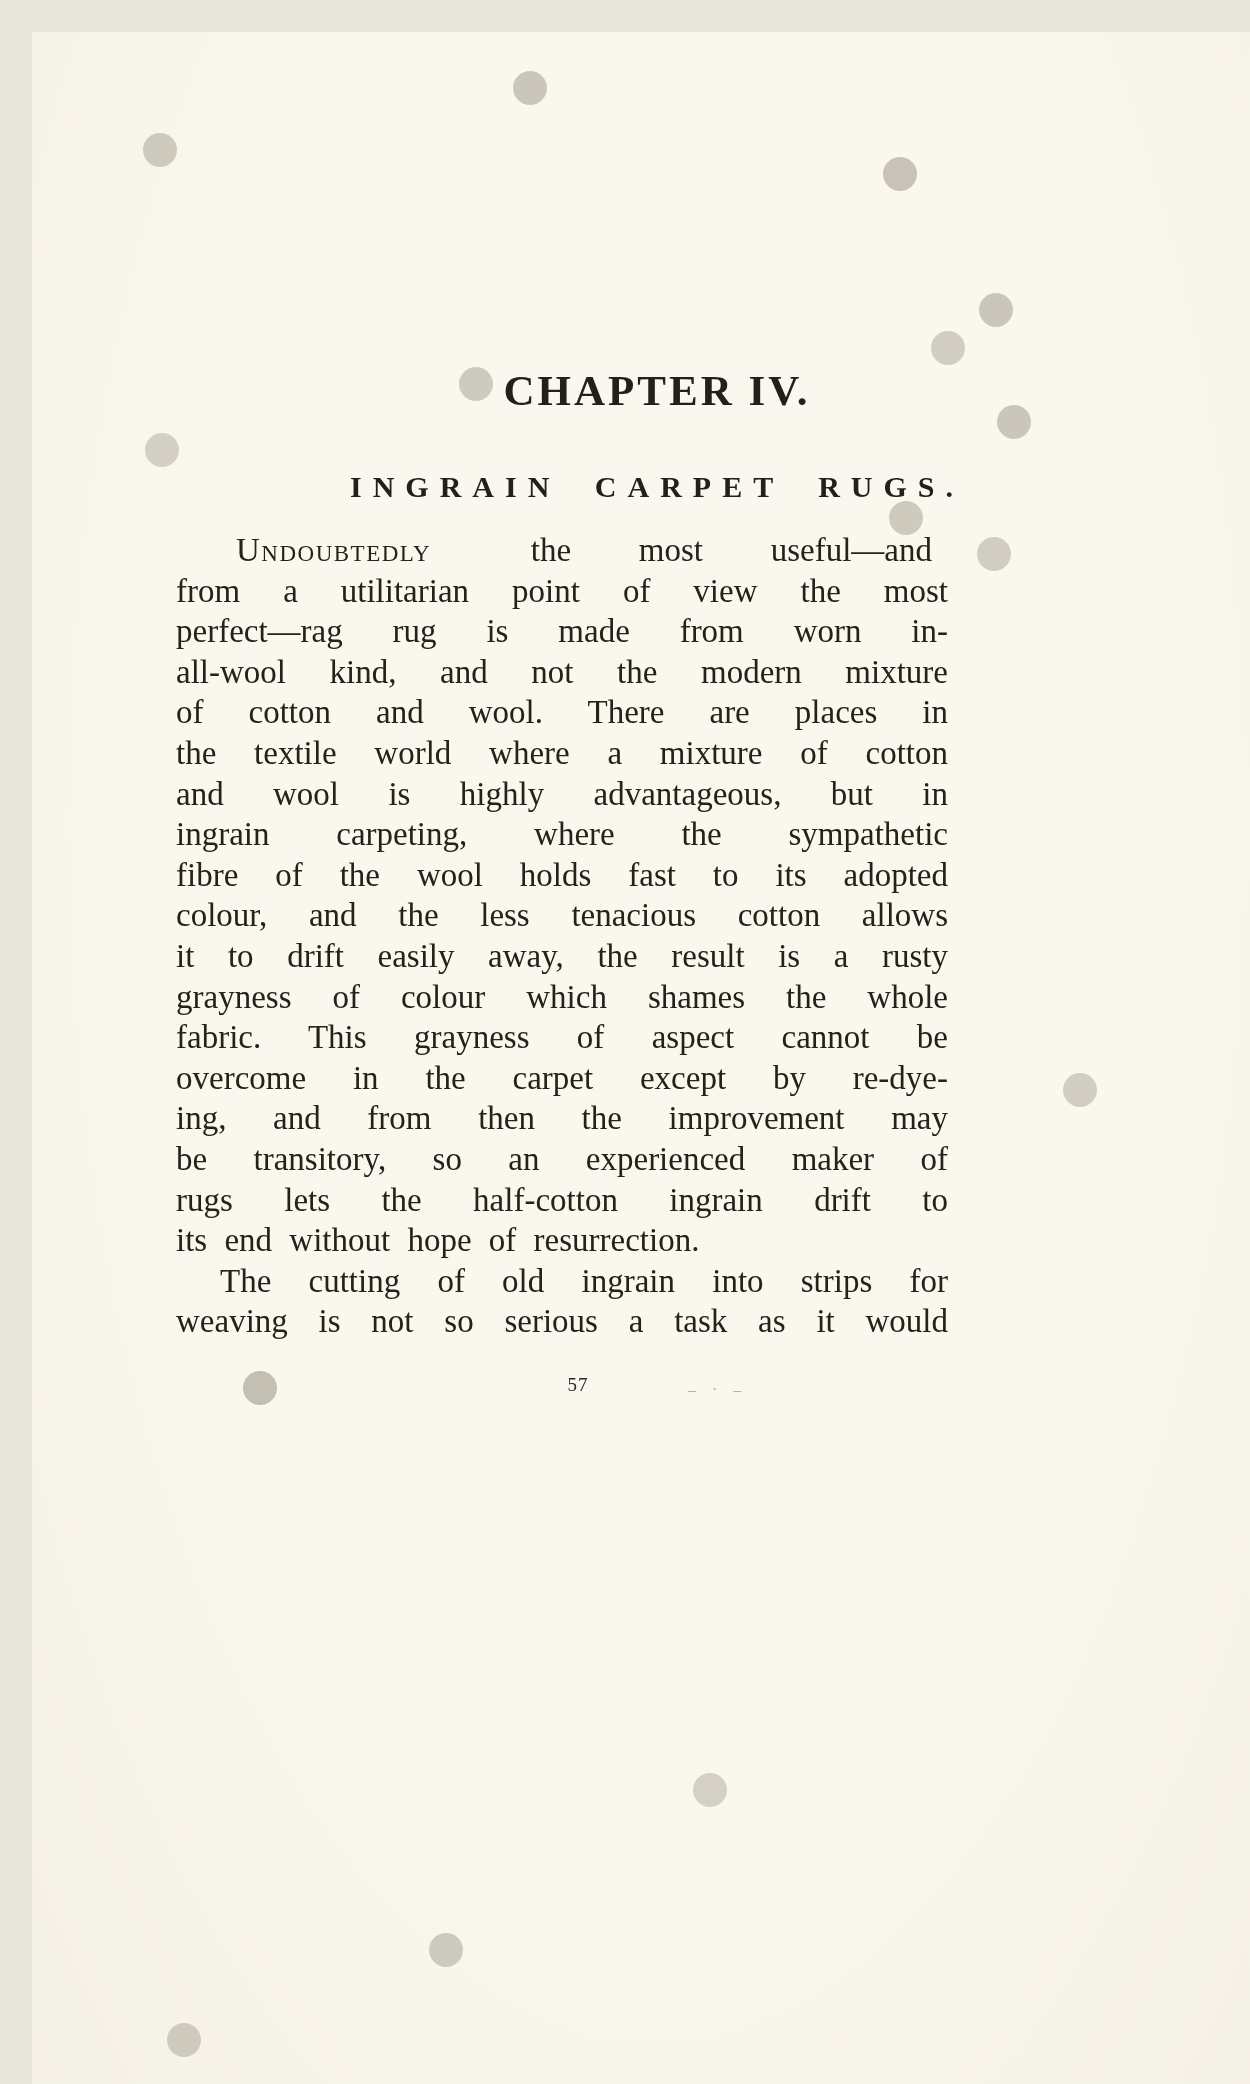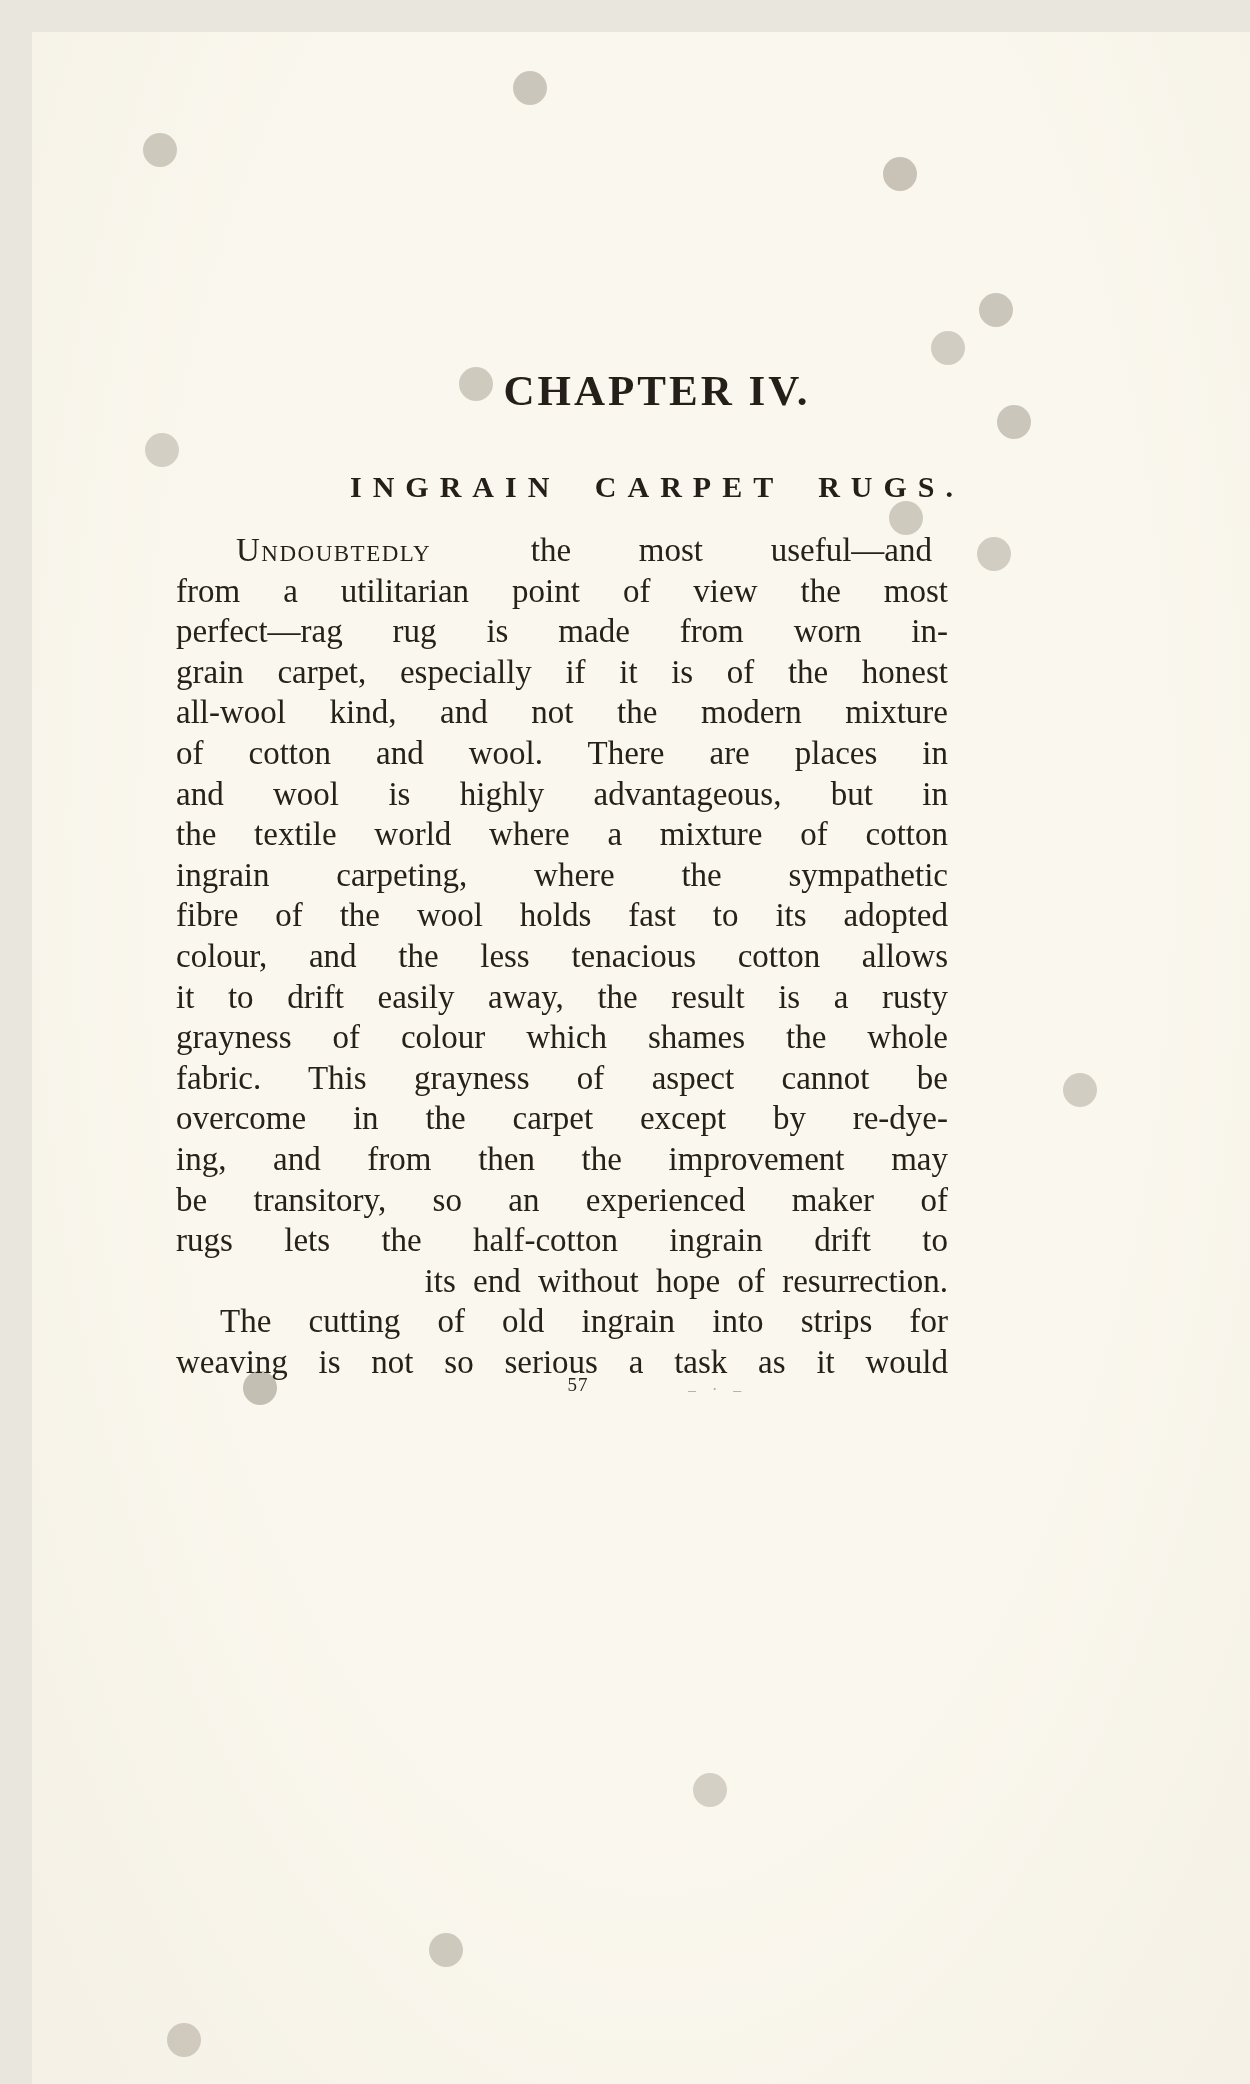--- a/index.html
+++ b/index.html
@@ -55,21 +55,21 @@
     line-height: 40.6px;
     height: 40.6px;
     white-space: nowrap;
   }
   .line.j {
     white-space: normal;
     text-align: justify;
     text-align-last: justify;
   }
   .line.indent { text-indent: 44px; }
-  .line.loose { word-spacing: 9px; text-align: right; }
+  .line.loose { word-spacing: 9px; }
 
   .sc {
     font-variant: small-caps;
     letter-spacing: 1.5px;
   }
 
   .folio {
     position: absolute;
     top: 1326px;
     left: 128px;
@@ -122,25 +122,24 @@
   <div class="scan-speck"></div>
 
   <h1 class="chapter-title">CHAPTER IV.</h1>
 
   <h2 class="section-title">INGRAIN CARPET RUGS.</h2>
 
   <div class="body-text">
     <div class="line j indent"><span class="sc">Undoubtedly</span><span> the most useful—and</span></div>
     <div class="line j">from a utilitarian point of view the most</div>
     <div class="line j">perfect—rag rug is made from worn in-</div>
-    <div class="line j">grain carpet, especially if it is of the honest</div>
     <div class="line j">all-wool kind, and not the modern mixture</div>
     <div class="line j">of cotton and wool. There are places in</div>
+    <div class="line j">the textile world where a mixture of cotton</div>
     <div class="line j">and wool is highly advantageous, but in</div>
-    <div class="line j">the textile world where a mixture of cotton</div>
     <div class="line j">ingrain carpeting, where the sympathetic</div>
     <div class="line j">fibre of the wool holds fast to its adopted</div>
     <div class="line j">colour, and the less tenacious cotton allows</div>
     <div class="line j">it to drift easily away, the result is a rusty</div>
     <div class="line j">grayness of colour which shames the whole</div>
     <div class="line j">fabric. This grayness of aspect cannot be</div>
     <div class="line j">overcome in the carpet except by re-dye-</div>
     <div class="line j">ing, and from then the improvement may</div>
     <div class="line j">be transitory, so an experienced maker of</div>
     <div class="line j">rugs lets the half-cotton ingrain drift to</div>

